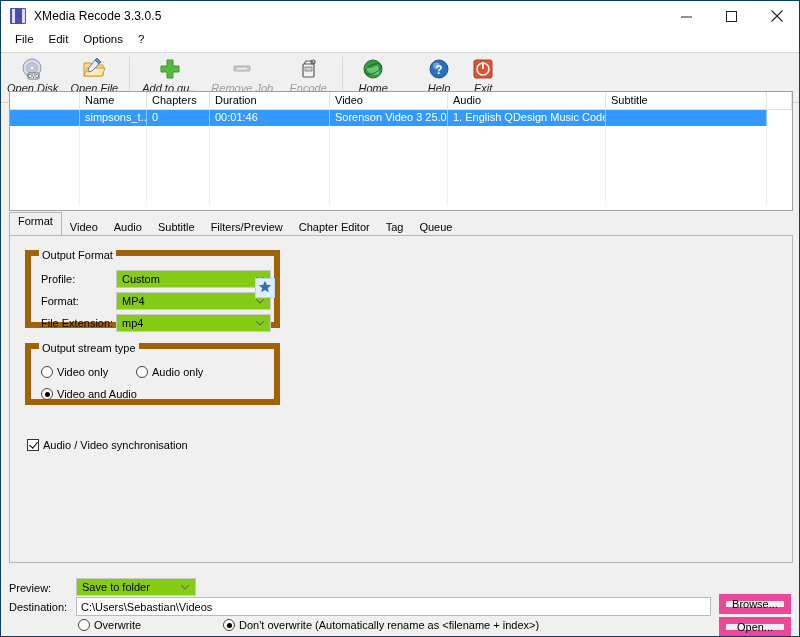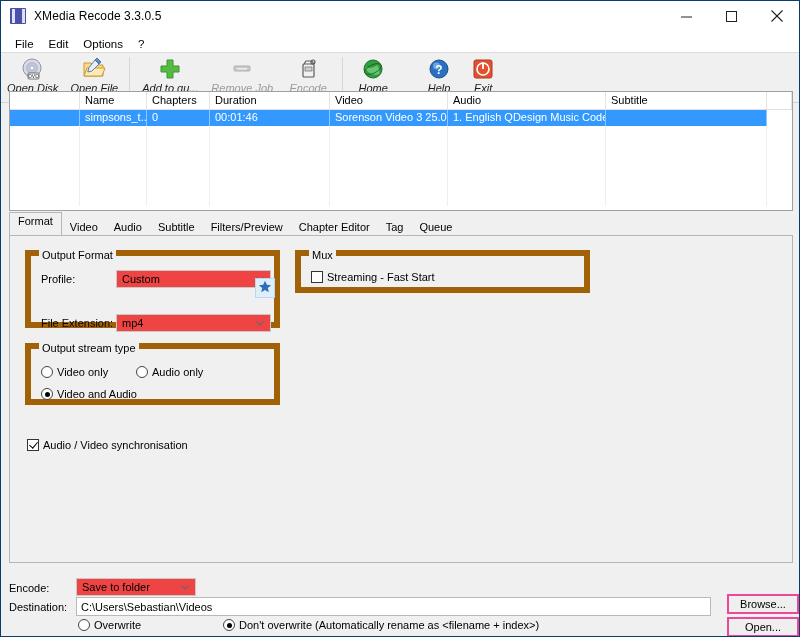--- a/index.html
+++ b/index.html
@@ -61,21 +61,21 @@
     display: flex; align-items: center; justify-content: center;
     color: #222;
   }
   .win-btn svg { display: block; }
 
   
   .menubar {
     height: 21px;
     background: #ffffff;
     display: flex;
-    align-items: flex-end;
+    align-items: flex-start;
     padding-left: 7px;
   }
   .menu-item {
     font-size: 11.5px;
     padding: 2px 8px 2px 7px;
     color: #000;
   }
 
   
   .toolbar {
@@ -226,21 +226,21 @@
   }
   .frm-lbl {
     font-size: 11px;
     color: #000;
     white-space: nowrap;
   }
 
   
   .combo {
     height: 18px;
-    background: #ef4444;
+    background: #84cc16;
     border: 1px solid #c8c8c8;
     box-sizing: border-box;
     display: flex;
     align-items: center;
     position: relative;
   }
   .combo .cval {
     font-size: 11px;
     color: #000;
     padding-left: 5px;
@@ -329,28 +329,27 @@
     display: flex;
     align-items: center;
     padding-left: 4px;
     white-space: nowrap;
     overflow: hidden;
   }
   .btn {
     position: absolute;
     height: 20px;
     background: #efefef;
-    border: 2px solid #ec4899;
+    border: 7px solid #ec4899;
     box-sizing: border-box;
     font-size: 11px;
     color: #000;
     display: flex;
     align-items: center;
     justify-content: center;
-    margin-left: 8px;
   }
 </style>
 </head>
 <body>
 
 <div class="app">
 
   <div class="titlebar">
     <div class="title-icon"></div>
     <div class="title-text">XMedia Recode 3.3.0.5</div>
@@ -574,20 +573,31 @@
         <div class="combo" style="width:155px">
           <div class="cval">Custom</div>
           <div class="carrow">
             <svg width="8" height="5" viewBox="0 0 8 5">
                 <path d="M0 0l4 4 4-4" fill="none" stroke="#6a6a6a" stroke-width="1.1"></path>
               </svg>
           </div>
         </div>
       </div>
 
+      <div class="frm-row" style="left:10px; top:36px; width:235px;">
+        <div class="frm-lbl" style="width:75px">Format:</div>
+        <div class="combo" style="width:155px">
+          <div class="cval">MP4</div>
+          <div class="carrow">
+            <svg width="8" height="5" viewBox="0 0 8 5">
+                <path d="M0 0l4 4 4-4" fill="none" stroke="#6a6a6a" stroke-width="1.1"></path>
+              </svg>
+          </div>
+        </div>
+      </div>
 
       <div class="frm-row" style="left:10px; top:58px; width:235px;">
         <div class="frm-lbl" style="width:75px">File Extension:</div>
         <div class="combo" style="width:155px">
           <div class="cval">mp4</div>
           <div class="carrow">
             <svg width="8" height="5" viewBox="0 0 8 5">
                 <path d="M0 0l4 4 4-4" fill="none" stroke="#6a6a6a" stroke-width="1.1"></path>
               </svg>
           </div>
@@ -596,27 +606,20 @@
     </div>
 
     <div class="starbtn" style="left:245px; top:42px;">
       <div>
         <svg width="14" height="14" viewBox="0 0 14 14">
           <path d="M7 .8l1.8 4 4.3.4-3.3 2.9 1 4.2L7 10.1l-3.8 2.2 1-4.2L.9 5.2l4.3-.4z" fill="#2f6fb5"></path>
         </svg>
       </div>
     </div>
 
-    <div class="group" style="left:285px; top:14px; width:295px; height:43px;">
-      <div class="gtitle">Mux</div>
-      <div class="chk" style="position:absolute; left:10px; top:15px;">
-        <span class="box"></span>
-        <span>Streaming - Fast Start</span>
-      </div>
-    </div>
 
     <div class="group" style="left:15px; top:107px; width:255px; height:62px;">
       <div class="gtitle">Output stream type</div>
 
       <div class="rad" style="position:absolute; left:10px; top:17px;">
         <span class="circ"></span>
         <span>Video only</span>
       </div>
 
       <div class="rad" style="position:absolute; left:105px; top:17px;">
@@ -631,21 +634,21 @@
     </div>
 
     <div class="chk" style="position:absolute; left:17px; top:203px;">
       <span class="box checked"></span>
       <span>Audio / Video synchronisation</span>
     </div>
   </div>
 
   <div class="bottom">
 
-    <div class="b-lbl" style="left:8px; top:15px;">Encode:</div>
+    <div class="b-lbl" style="left:8px; top:15px;">Preview:</div>
     <div class="combo" style="position:absolute; left:75px; top:11px; width:120px;">
       <div class="cval">Save to folder</div>
       <div class="carrow">
         <svg width="8" height="5" viewBox="0 0 8 5">
             <path d="M0 0l4 4 4-4" fill="none" stroke="#6a6a6a" stroke-width="1.1"></path>
           </svg>
       </div>
     </div>
 
     <div class="b-lbl" style="left:8px; top:34px;">Destination:</div>

